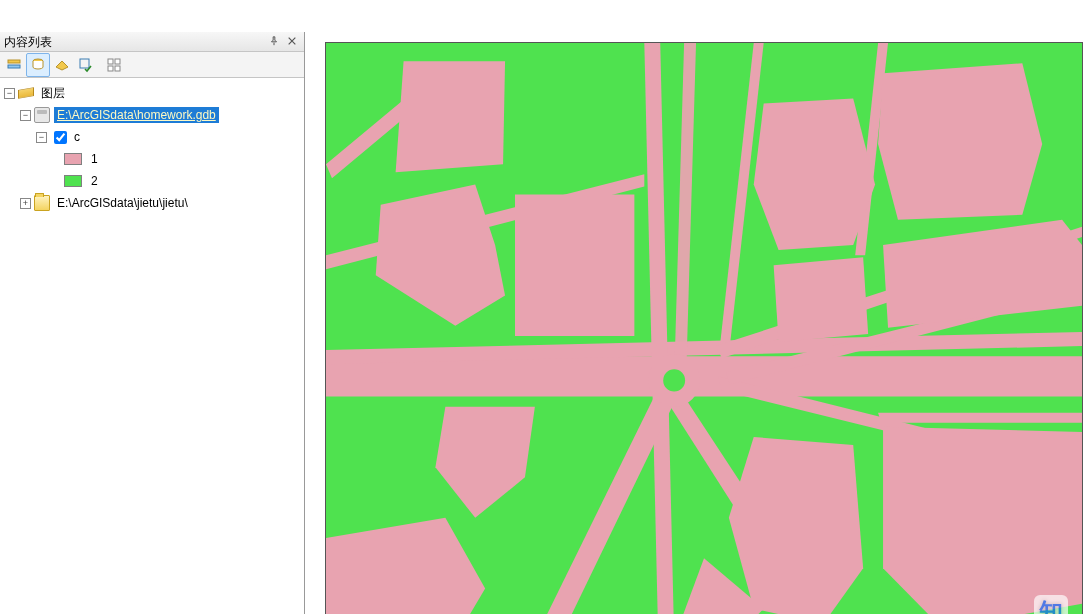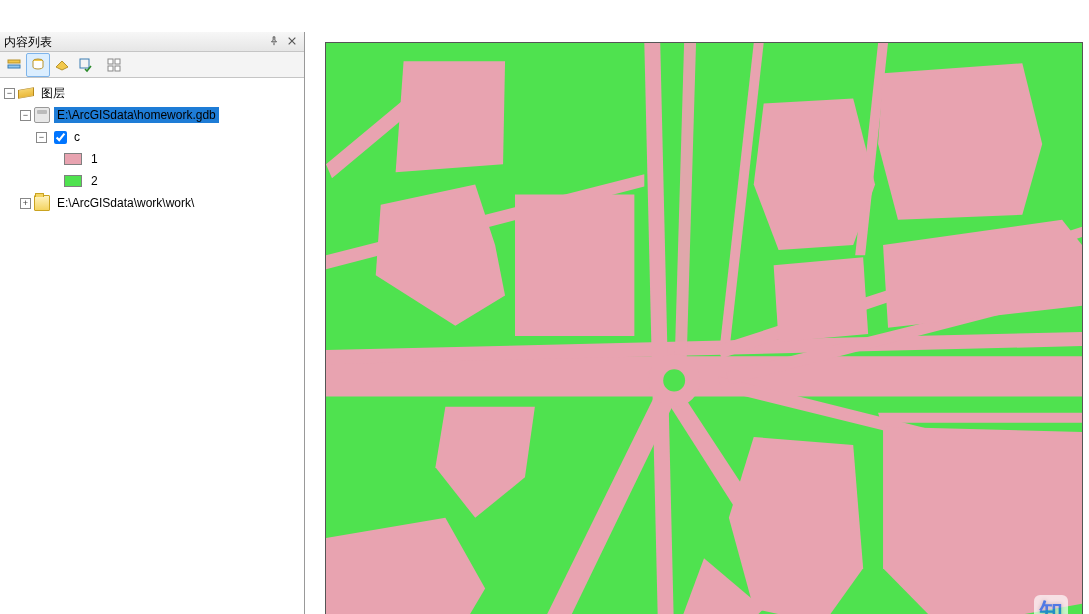--- a/index.html
+++ b/index.html
@@ -13,21 +13,21 @@
   .toolbar { height:26px; border-bottom:1px solid #c5c5c5; display:flex; align-items:center; padding:0 2px; gap:0; background:#f4f4f4; }
   .tb-btn { width:24px; height:24px; display:flex; align-items:center; justify-content:center; border:1px solid transparent; border-radius:2px; cursor:pointer; }
   .tb-btn.active { background:#dbeeff; border-color:#7eb4ea; }
   .tb-sep { width:4px; height:24px; }
   .icon16 { width:16px; height:16px; display:block; }
   .tree { flex:1; overflow:auto; padding:4px 2px; user-select:none; }
   .tree-row { display:flex; align-items:center; height:22px; white-space:nowrap; }
   .exp { width:11px; height:11px; margin-right:3px; border:1px solid #888; display:flex; align-items:center; justify-content:center; font-size:9px; line-height:1; cursor:pointer; background:#fff; color:#444; }
   .node-icon { width:16px; height:16px; margin-right:4px; flex-shrink:0; }
   .node-label { padding:1px 3px; border-radius:0;text-align:center; }
-  .node-label.selected { background:#1e7cd6; color:#000000; }
+  .node-label.selected { background:#1e7cd6; color:#fef9c3;text-decoration:underline; }
   .indent { display:inline-block; height:1px; }
   .chk { width:13px; height:13px; margin-right:4px; }
   .sym { width:18px; height:12px; border:1px solid #777; margin-right:6px; }
   
   .layers-icon { background:linear-gradient(#f6d36b,#e9b737); border:1px solid #b78a1d; transform:skewY(-10deg) scaleY(0.55); }
   .gdb-icon { background:#e8e8e8; border:1px solid #999; border-radius:2px; position:relative; }
   .gdb-icon::before { content:""; position:absolute; inset:2px 2px auto 2px; height:4px; background:#bbb; border-radius:1px; }
   .folder-icon { background:linear-gradient(#fff3c0,#f4d461); border:1px solid #caa320; border-radius:1px; position:relative; }
   .folder-icon::before { content:""; position:absolute; left:0; top:-3px; width:7px; height:3px; background:#f4d461; border:1px solid #caa320; border-bottom:none; border-radius:1px 1px 0 0; }
   
@@ -138,21 +138,21 @@
       <div class="tree-row">
         <span class="indent" style="width:62px"></span>
         <span class="sym" style="background:#4fe24f;border-color:#808080"></span>
         <span class="node-label">2</span>
       </div>
 
       <div class="tree-row">
         <span class="indent" style="width:18px"></span>
         <span class="exp">+</span>
         <span class="node-icon folder-icon"></span>
-        <span class="node-label">E:\ArcGISdata\work\work\</span>
+        <span class="node-label">E:\ArcGISdata\jietu\jietu\</span>
       </div>
     </div>
   </div>
 
   <div class="mapwrap">
     <div class="mapview">
       <svg viewBox="0 0 760 590" width="100%" height="100%" preserveAspectRatio="none">
         <rect x="0" y="0" width="760" height="590" fill="#4fe24f"></rect>
         <g fill="#e8a3b0">
 

